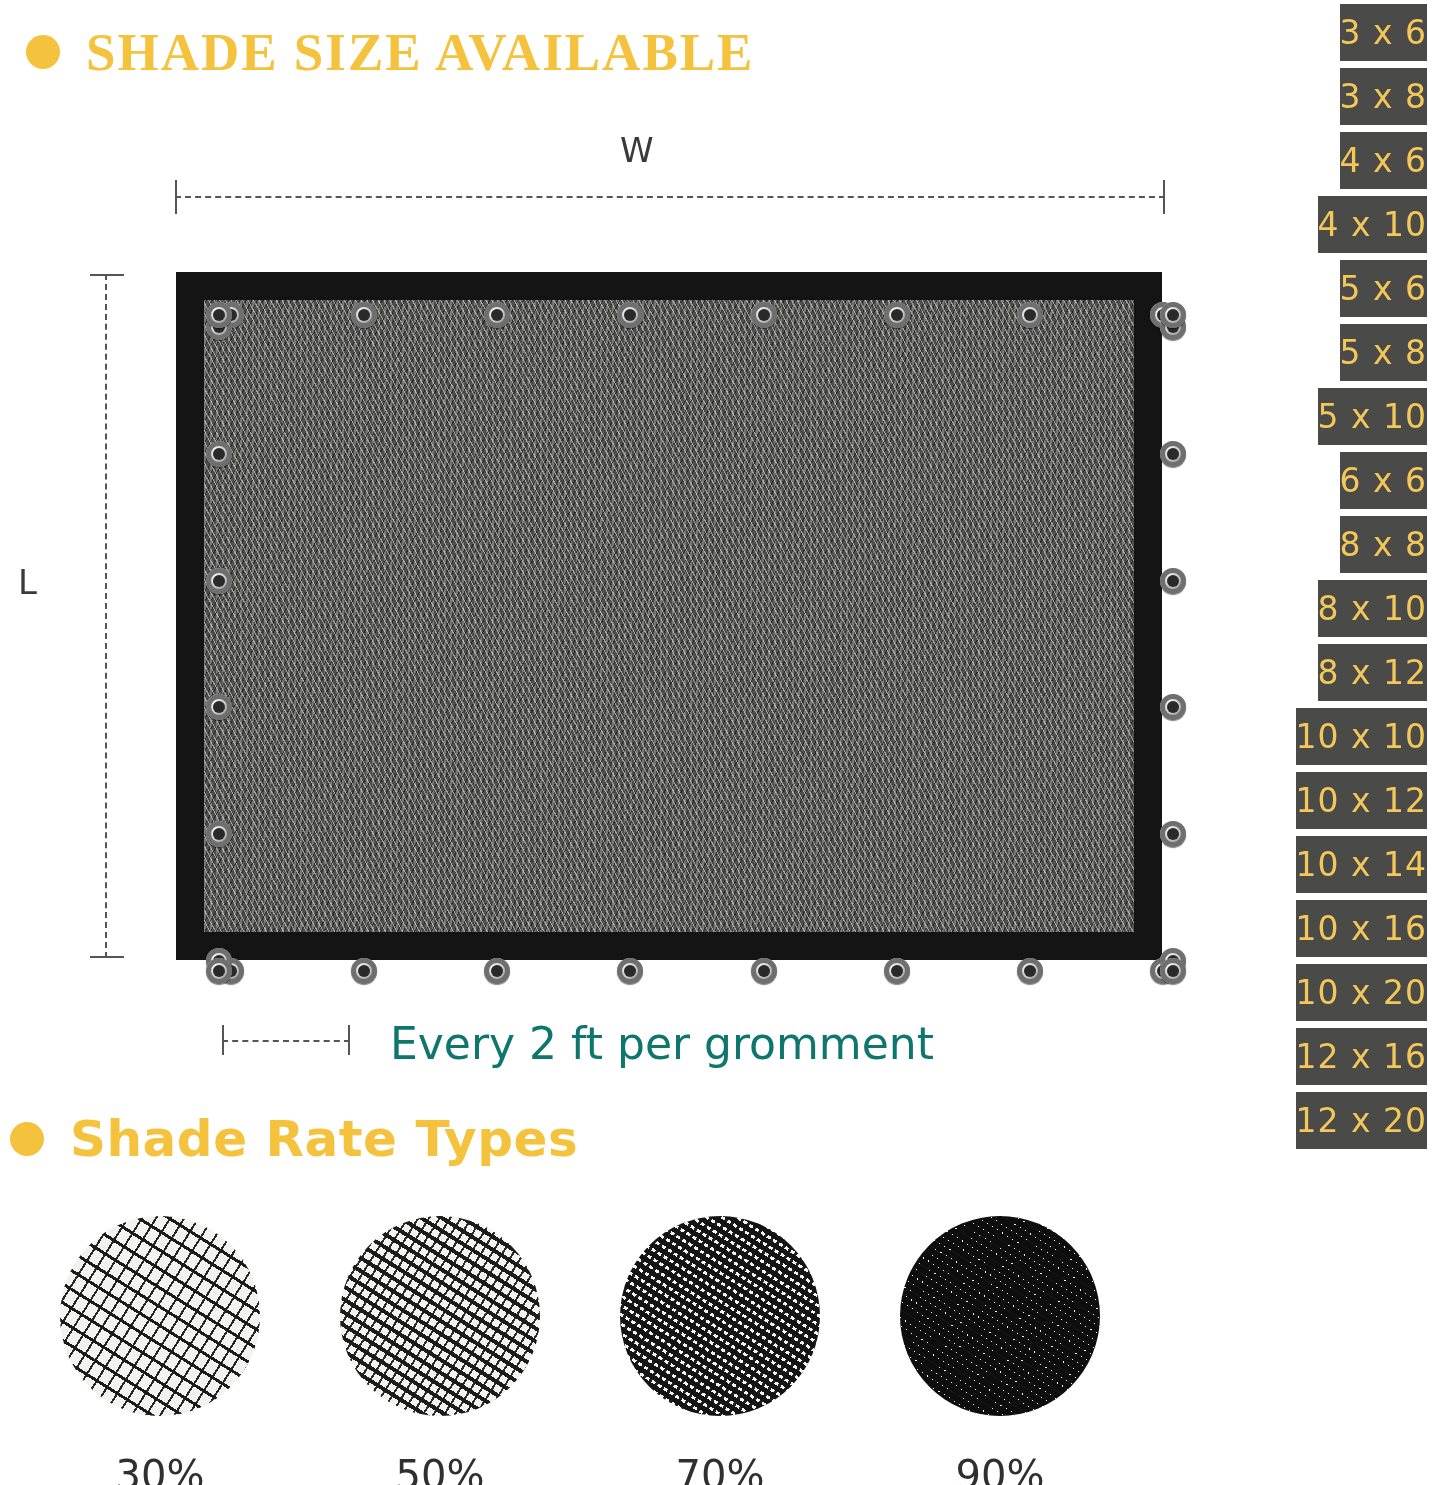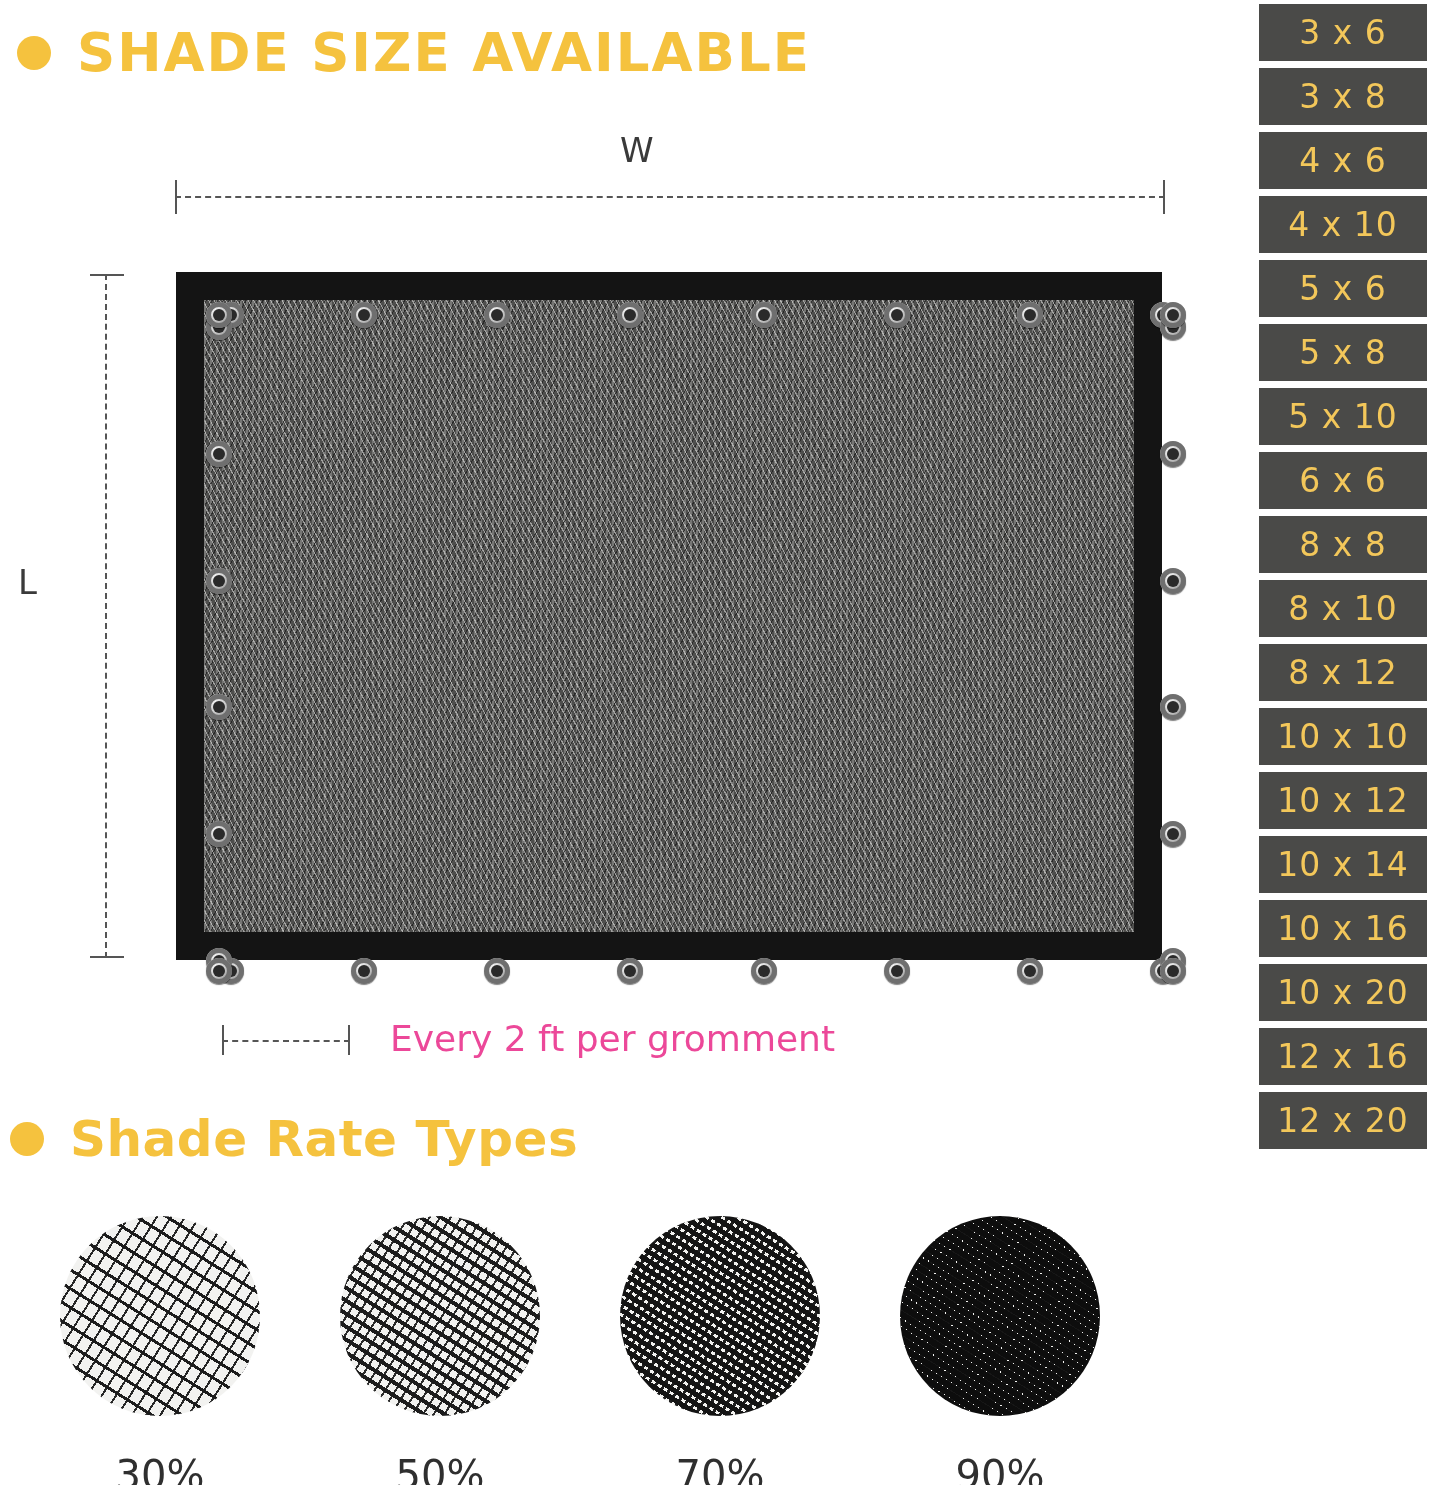--- a/index.html
+++ b/index.html
@@ -28,22 +28,23 @@
     border-radius: 50%;
     background: #f5c23e;
     flex: 0 0 auto;
   }
   .heading-text {
     color: #f5c23e;
     font-weight: bold;
     letter-spacing: 1px;
   }
   #heading-main {
-    left: 17px;
+    left: 26px;
     top: 22px;
+    font-family: Liberation Serif, serif;
   }
   #heading-main .heading-text {
     font-size: 53px;
     letter-spacing: 2px;
   }
   #heading-rates {
     left: 10px;
     top: 1110px;
     text-align: center;
   }
@@ -145,22 +146,22 @@
     height: 12px;
     border-radius: 50%;
     background: #2a2a2a;
   }
 
   
   #grommet-note {
     position: absolute;
     left: 390px;
     top: 1018px;
-    font-size: 36px;
-    color: #ec4899;
+    font-size: 44px;
+    color: #0f766e;
     font-family: "DejaVu Sans", sans-serif;
   }
   #grommet-span {
     position: absolute;
     left: 222px;
     top: 1040px;
     width: 128px;
     height: 2px;
     border-top: 2px dashed #555;
   }
@@ -224,20 +225,21 @@
 
   
   #size-list {
     position: absolute;
     right: 18px;
     top: 4px;
     width: 168px;
     display: flex;
     flex-direction: column;
     gap: 7px;
+    align-items: flex-end;
   }
   .size-chip {
     height: 57px;
     background: #4a4a48;
     color: #f3c75a;
     font-size: 33px;
     display: flex;
     align-items: center;
     justify-content: center;
     letter-spacing: 1px;

